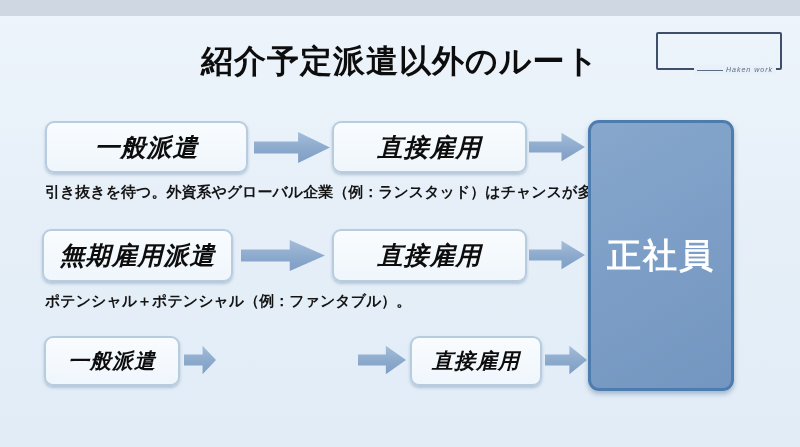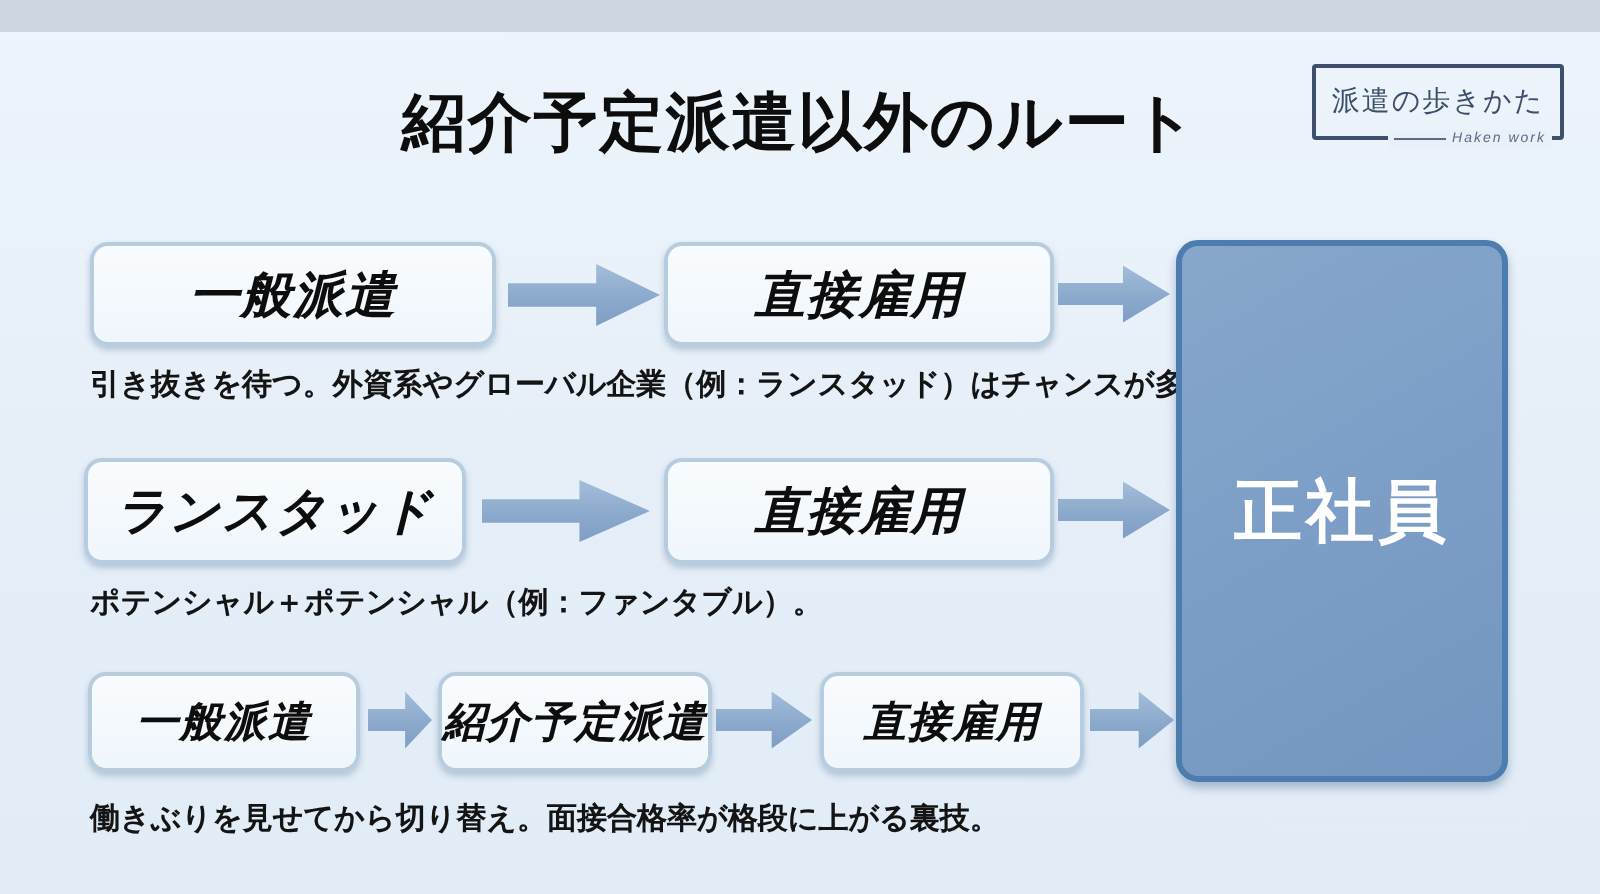--- a/index.html
+++ b/index.html
@@ -57,21 +57,21 @@
   .node.big-label{font-size:25px;}
   .node.small-label{font-size:21px;}
   
   .arrow{
     position:absolute;
     background:linear-gradient(180deg,#a9c1db 0%,#8ba9cc 55%,#7e9cc2 100%);
     clip-path:polygon(0 34%,58% 34%,58% 8%,100% 50%,58% 92%,58% 66%,0 66%);
   }
   
   .goal{
-    position:absolute;left:588px;top:104px;width:166px;height:271px;
+    position:absolute;left:588px;top:104px;width:146px;height:271px;
     background:linear-gradient(150deg,#87a7cc 0%,#7a9cc5 60%,#7396c0 100%);
     border:3px solid #4d7cae;border-radius:11px;
     box-shadow:0 3px 5px rgba(70,100,140,.4);
     display:flex;align-items:center;justify-content:center;
     color:#ffffff;font-size:34px;font-weight:800;letter-spacing:2px;
     box-sizing:border-box;
   }
   .caption{
     position:absolute;left:45px;
     font-size:15px;font-weight:700;color:#141414;
@@ -79,39 +79,36 @@
   }
 </style>
 </head>
 <body>
 
 <div class="slide">
 
   <div class="title">紹介予定派遣以外のルート</div>
 
   <div class="logo">
-    <span>派遣の歩きかた</span>
     <span class="tagline"><span class="tagline-rule"></span><span>Haken work</span></span>
   </div>
 
   <div class="node big-label" style="left:45px;top:105px;width:203px;height:52px;">一般派遣</div>
   <div class="arrow" style="left:254px;top:113px;width:76px;height:37px;"></div>
   <div class="node big-label" style="left:332px;top:105px;width:195px;height:52px;">直接雇用</div>
   <div class="arrow" style="left:529px;top:114px;width:56px;height:34px;"></div>
   <div class="caption" style="top:167px;">引き抜きを待つ。外資系やグローバル企業（例：ランスタッド）はチャンスが多い。</div>
 
-  <div class="node big-label" style="left:42px;top:213px;width:191px;height:53px;">ランスタッド</div>
+  <div class="node big-label" style="left:42px;top:213px;width:191px;height:53px;">無期雇用派遣</div>
   <div class="arrow" style="left:241px;top:221px;width:84px;height:37px;"></div>
   <div class="node big-label" style="left:332px;top:213px;width:195px;height:53px;">直接雇用</div>
   <div class="arrow" style="left:529px;top:222px;width:56px;height:34px;"></div>
   <div class="caption" style="top:276px;">ポテンシャル＋ポテンシャル（例：ファンタブル）。</div>
 
   <div class="node small-label" style="left:44px;top:320px;width:136px;height:50px;">一般派遣</div>
   <div class="arrow" style="left:184px;top:327px;width:32px;height:34px;"></div>
-  <div class="node small-label" style="left:219px;top:320px;width:137px;height:50px;">紹介予定派遣</div>
   <div class="arrow" style="left:358px;top:327px;width:48px;height:34px;"></div>
   <div class="node small-label" style="left:410px;top:320px;width:132px;height:50px;">直接雇用</div>
   <div class="arrow" style="left:545px;top:327px;width:42px;height:34px;"></div>
-  <div class="caption" style="top:384px;">働きぶりを見せてから切り替え。面接合格率が格段に上がる裏技。</div>
 
   <div class="goal">正社員</div>
 
 </div>
 
 </body></html>

